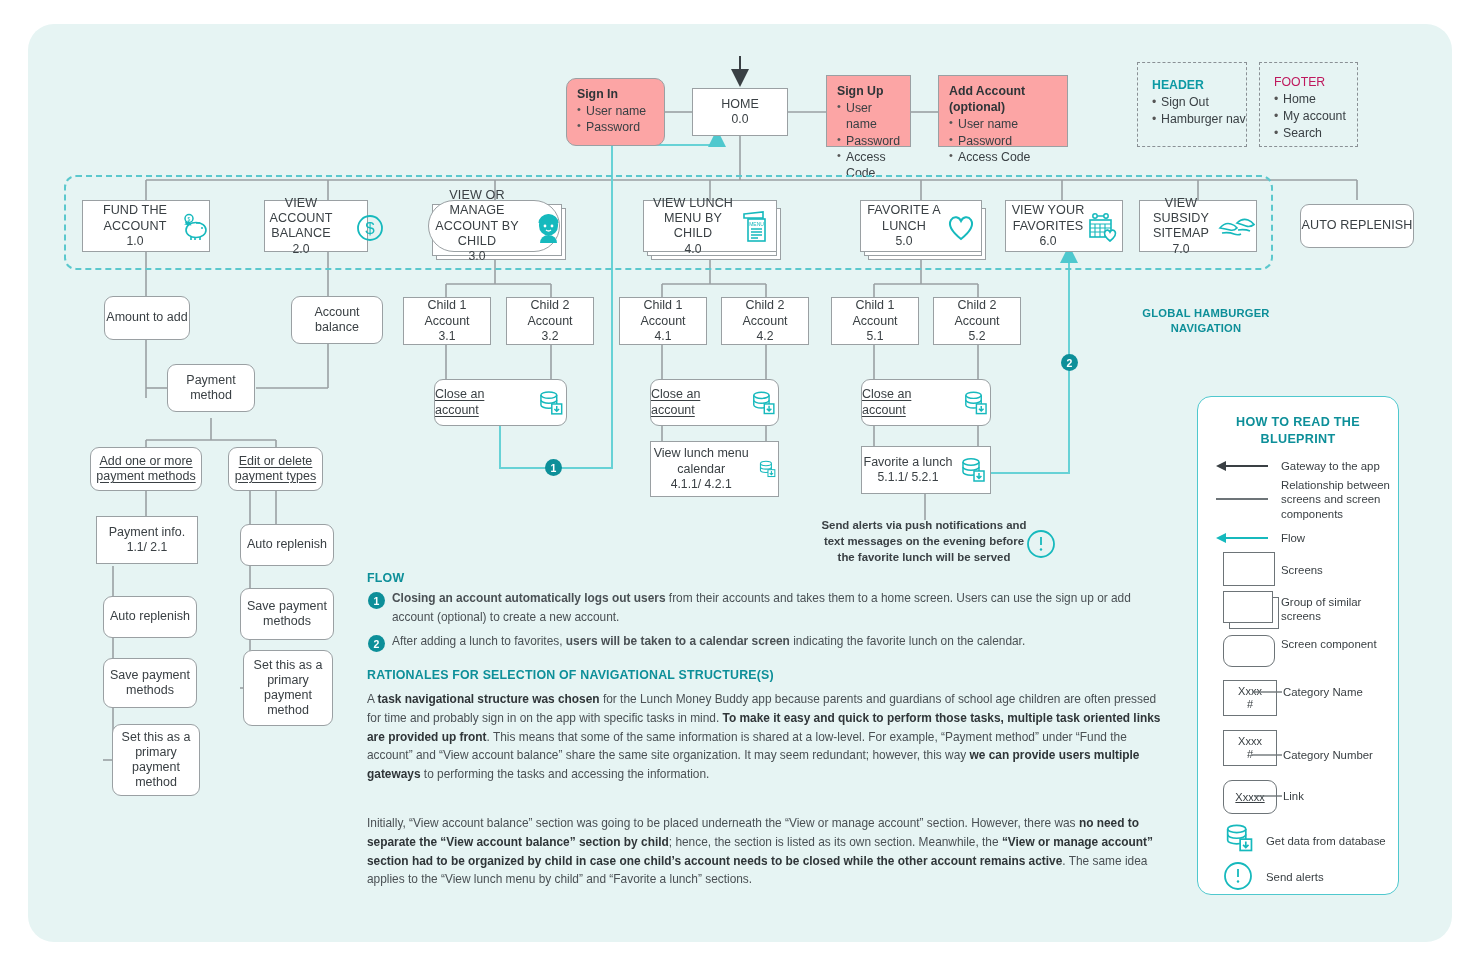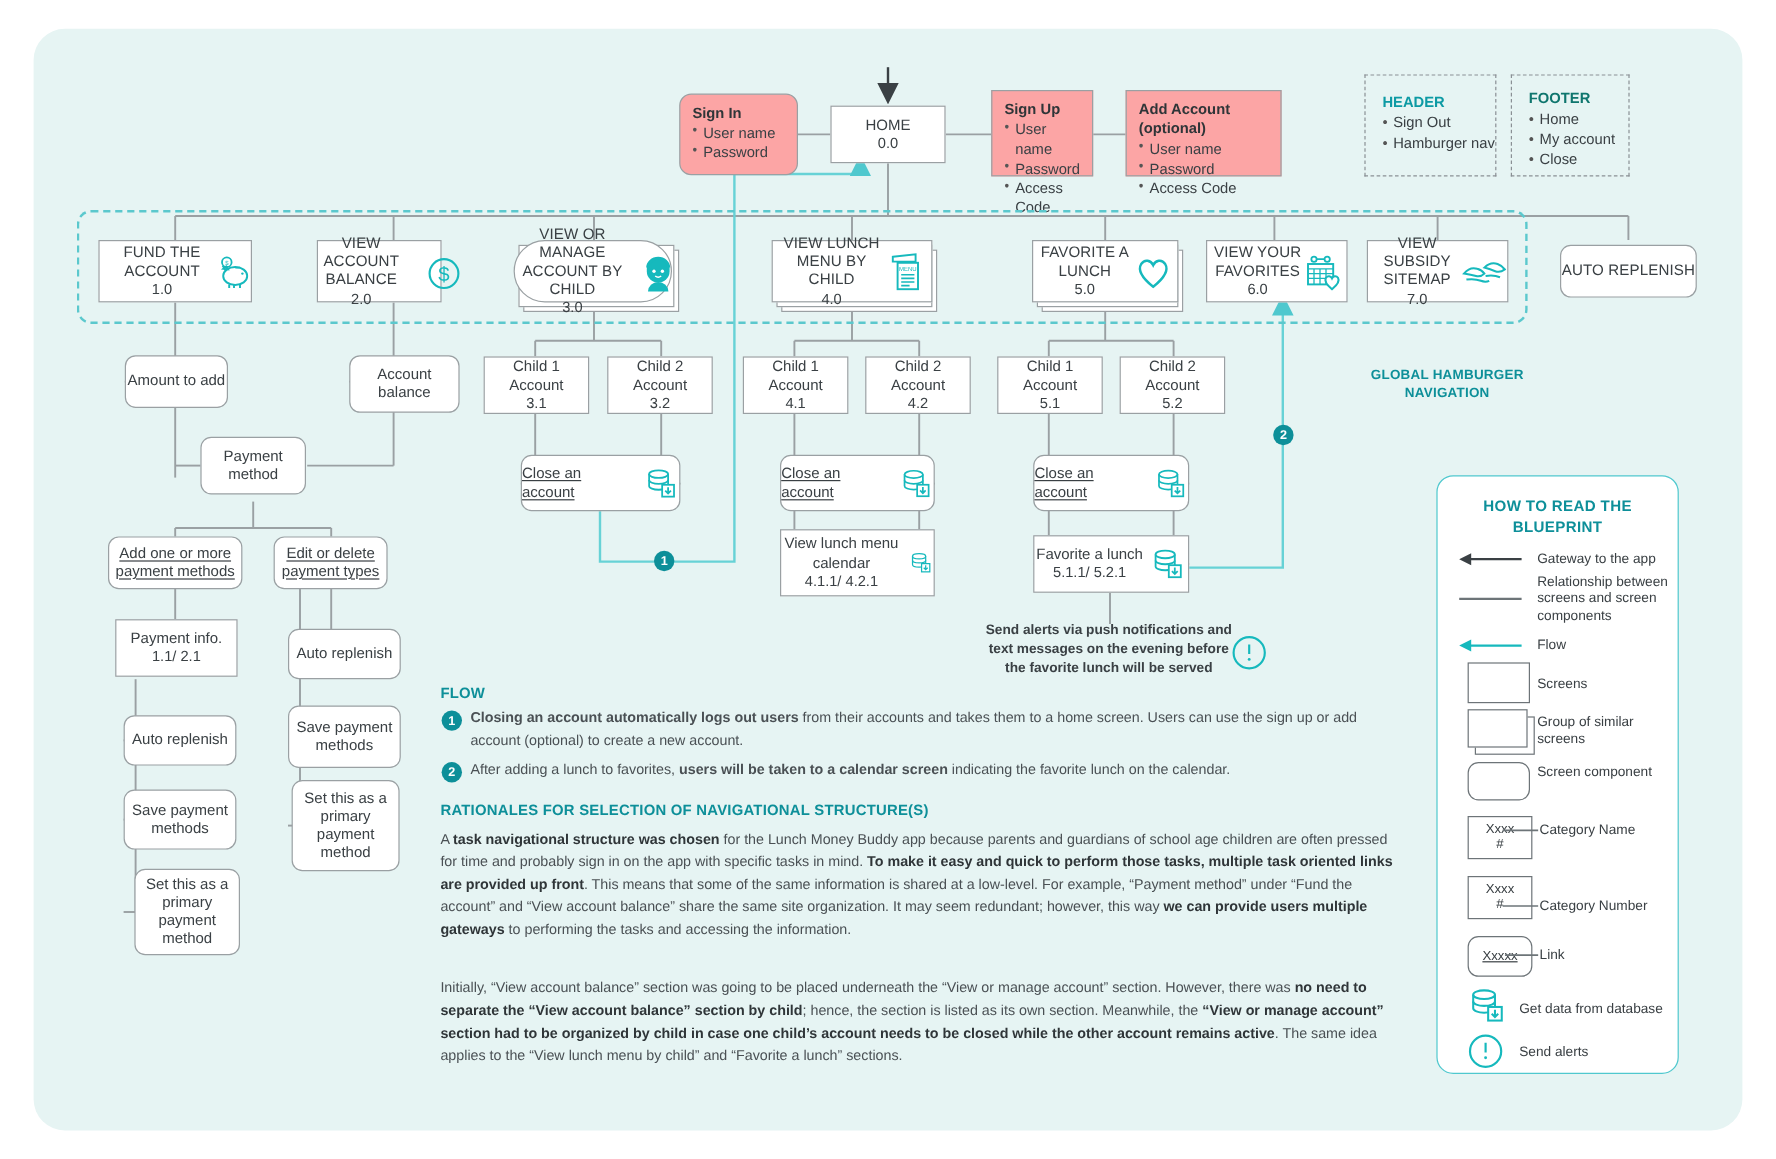--- a/index.html
+++ b/index.html
@@ -233,29 +233,29 @@
       </div>
       <div style="padding-left:9px;position:relative;">
         <span style="position:absolute;left:0;color:#555;">•</span>
         <span>Hamburger nav</span>
       </div>
     </div>
   </div>
 
   <div class="dashbox" style="left:1259px;top:62px;width:99px;height:85px;">
     <div style="padding:11px 0 0 14px;font-size:12.3px;line-height:1.38;color:#3a4044;">
-      <div class="hd teal" style="font-weight:700;color:#0f766e;">FOOTER</div>
+      <div class="hd teal" style="font-weight:400;color:#be185d;">FOOTER</div>
       <div style="padding-left:9px;position:relative;">
         <span style="position:absolute;left:0;color:#555;">•</span><span>Home</span>
       </div>
       <div style="padding-left:9px;position:relative;">
         <span style="position:absolute;left:0;color:#555;">•</span><span>My account</span>
       </div>
       <div style="padding-left:9px;position:relative;">
-        <span style="position:absolute;left:0;color:#555;">•</span><span>Close</span>
+        <span style="position:absolute;left:0;color:#555;">•</span><span>Search</span>
       </div>
     </div>
   </div>
 
   <div class="dashgroup" style="left:64px;top:175px;width:1209px;height:95px;"></div>
   <div class="lbl-global">GLOBAL HAMBURGER NAVIGATION</div>
 
   <div class="box" style="left:82px;top:200px;width:128px;height:52px;padding-left:4px;">
     <div class="cat" style="padding-right:26px;">
       <span>FUND THE ACCOUNT</span>

